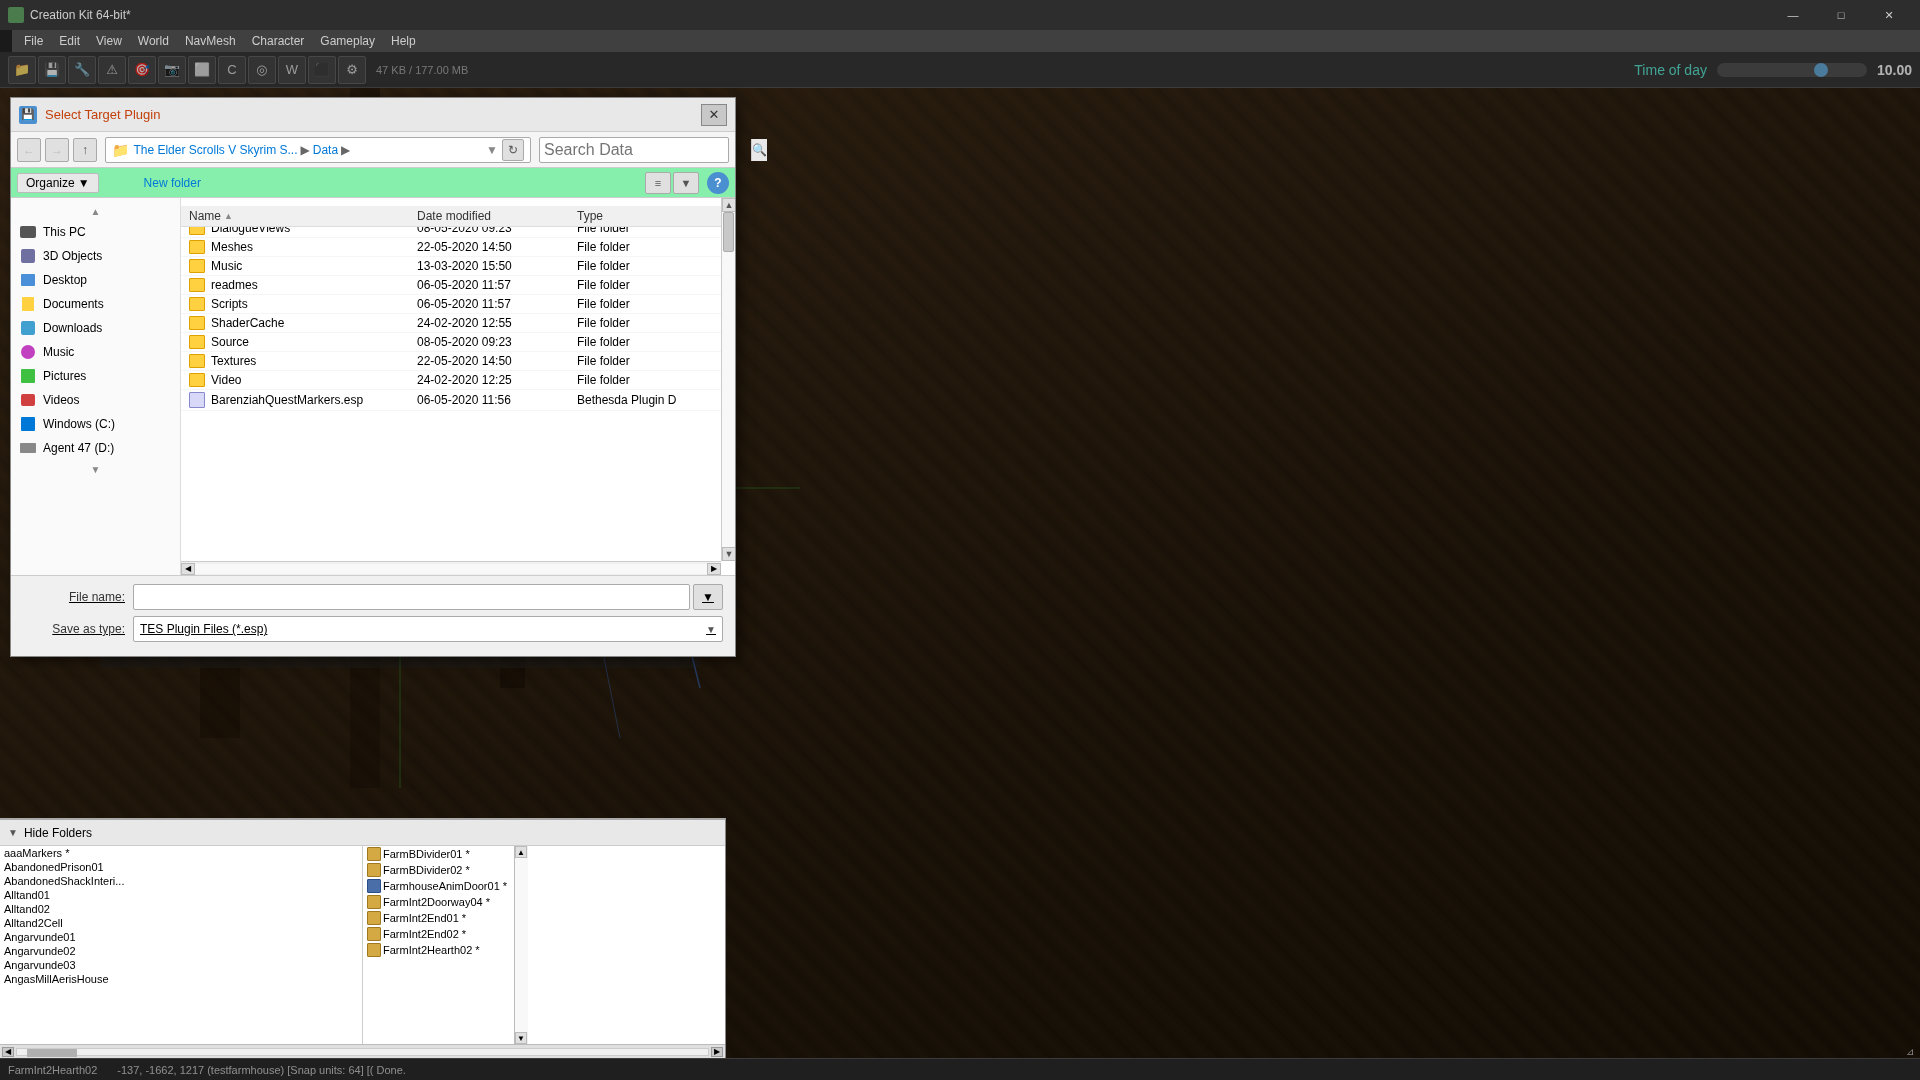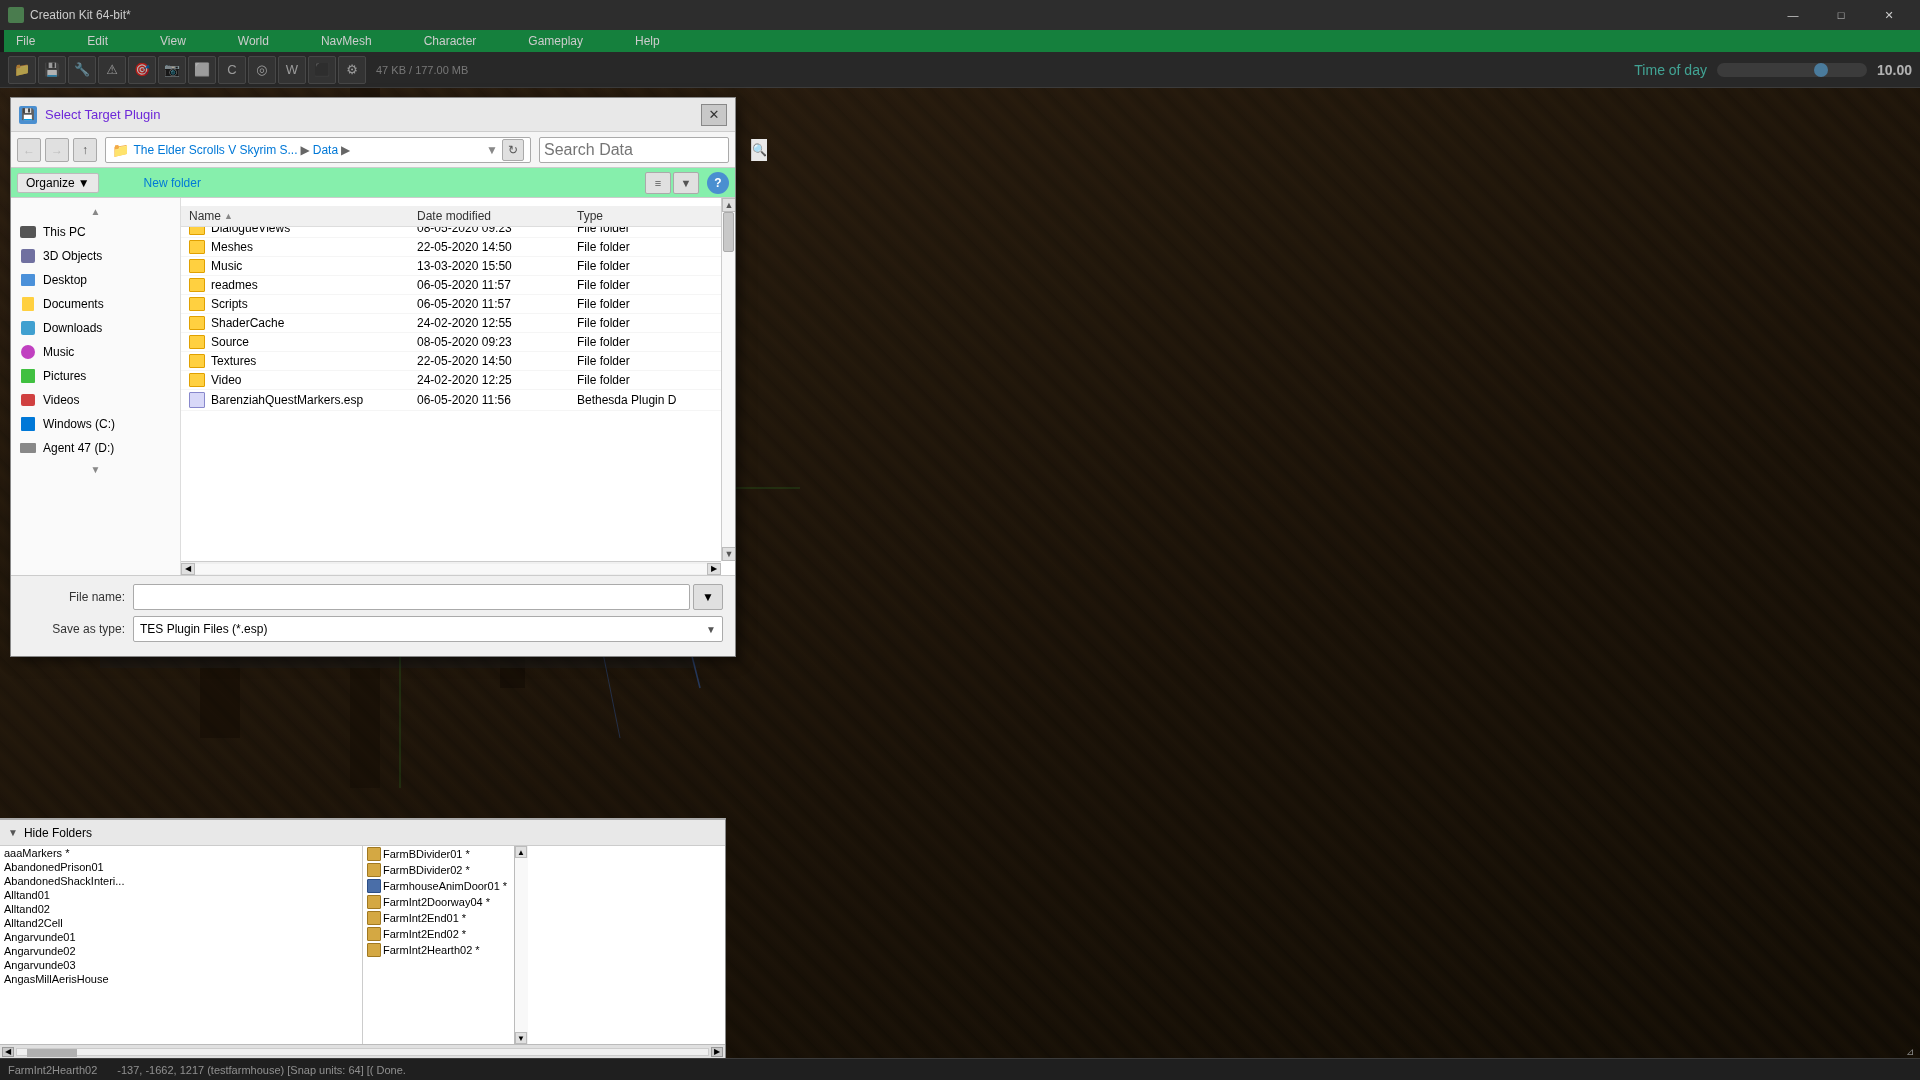--- a/index.html
+++ b/index.html
@@ -39,30 +39,29 @@
     }
     #title-bar .win-btn {
       width: 46px; height: 30px;
       display: flex; align-items: center; justify-content: center;
       cursor: pointer; color: #ccc; font-size: 11px;
     }
 
     
     #menu-bar {
       position: absolute;
-      top: 30px; left: 4px; right: 0;
+      top: 30px; left: 12px; right: 0;
       height: 22px;
-      background: #15803d;
+      background: #404040;
       display: flex;
       align-items: center;
       padding: 0 4px;
       color: #ccc;
       font-size: 12px;
       z-index: 100;
-      gap: 36px;
     }
     .menu-item {
       padding: 0 8px;
       height: 22px;
       display: flex; align-items: center;
       cursor: pointer;
     }
 
     
     #toolbar {
@@ -219,21 +218,21 @@
       width: 18px; height: 18px;
       margin-right: 8px;
       background: #4a8fd0;
       border-radius: 2px;
       display: flex; align-items: center; justify-content: center;
       color: white; font-size: 11px;
     }
     .dialog-title-text {
       flex: 1;
       font-size: 13px;
-      color: #6d28d9;
+      color: #c2410c;
     }
     .dialog-close-btn {
       width: 26px; height: 22px;
       background: #c8c8c8;
       border: 1px solid #888;
       display: flex; align-items: center; justify-content: center;
       cursor: pointer;
       font-size: 13px;
       color: #333;
     }
@@ -452,20 +451,21 @@
       border: 1px solid #bbb;
       display: flex; align-items: center; justify-content: center;
       font-size: 9px; cursor: pointer; color: #555;
     }
 
     
     .dialog-footer {
       background: #f0f0f0;
       border-top: 1px solid #ccc;
       padding: 8px 12px;
+      text-decoration: underline;
     }
     .dialog-field {
       display: flex;
       align-items: center;
       margin-bottom: 6px;
     }
     .field-label {
       width: 110px;
       font-size: 12px;
       color: #333;

